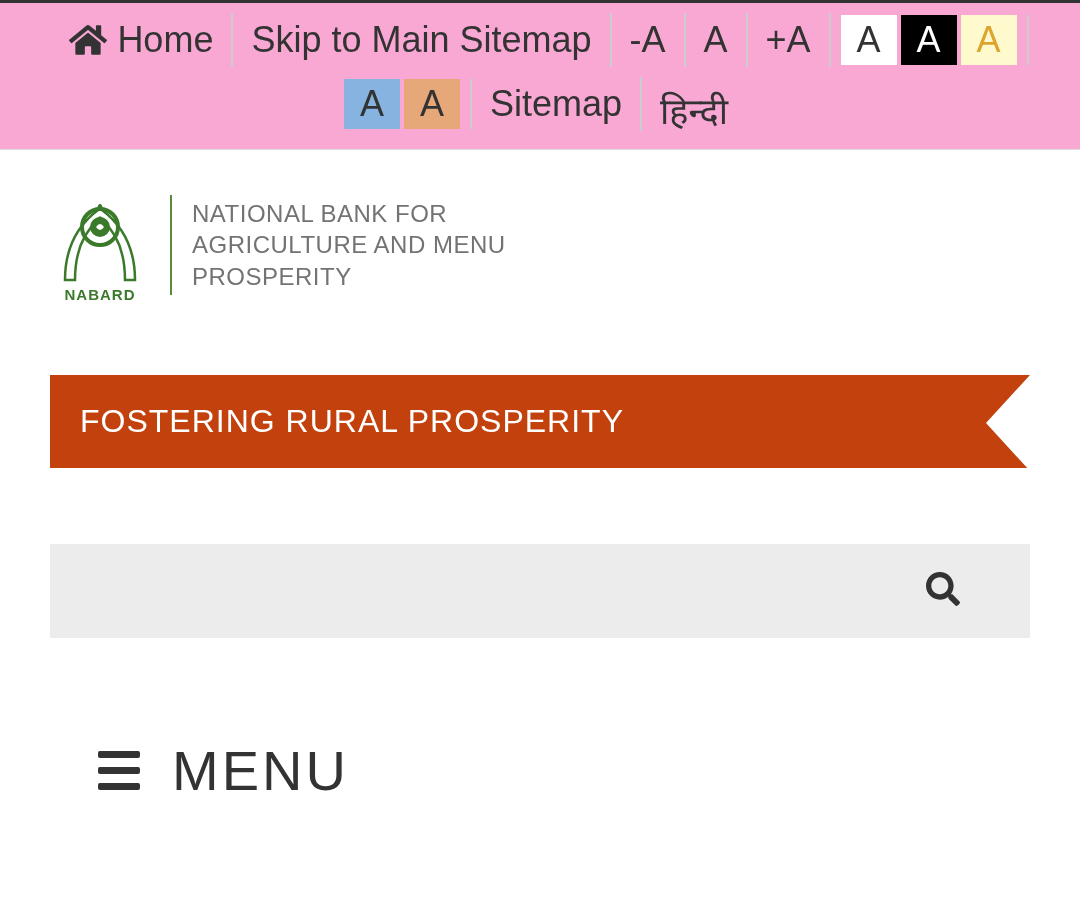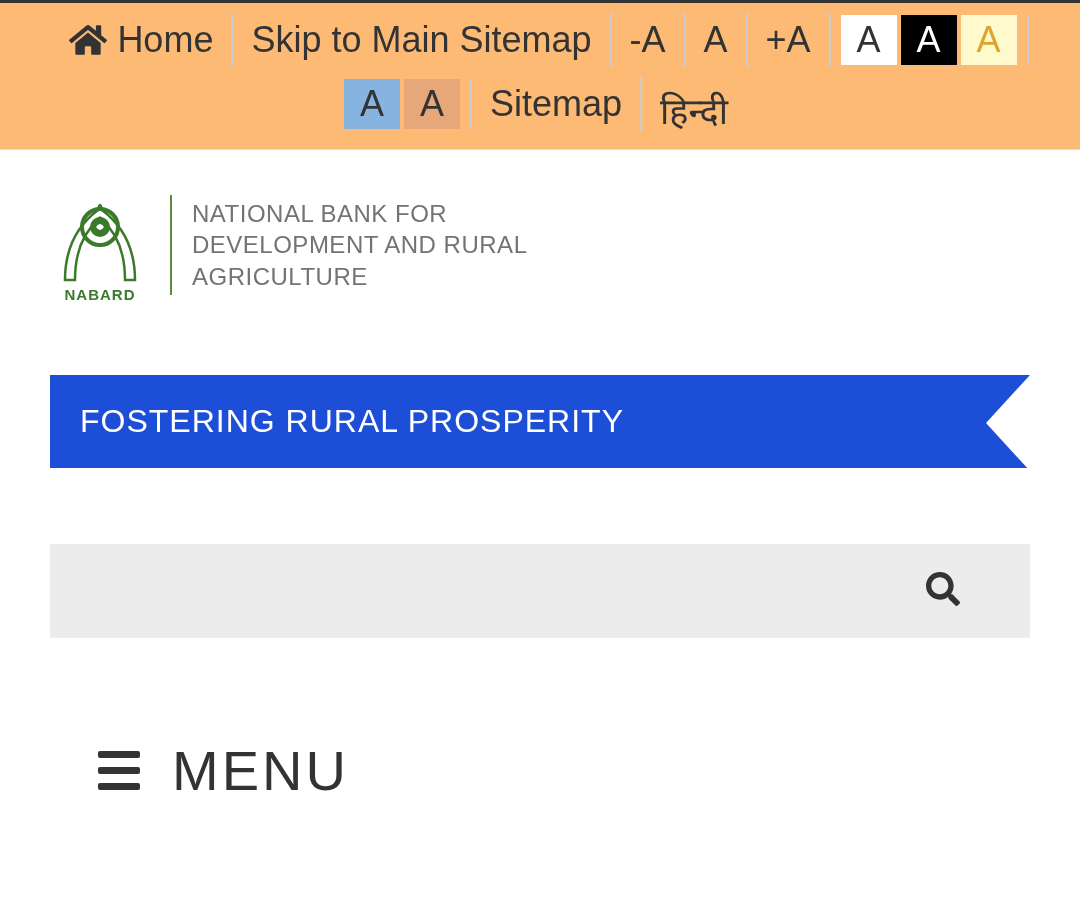--- a/index.html
+++ b/index.html
@@ -10,21 +10,21 @@
     body {
       font-family: 'Segoe UI', Arial, sans-serif;
       background: #fff;
       width: 1080px;
     }
     .top-black-bar {
       height: 3px;
       background: #333;
     }
     .accessibility-bar {
-      background: #fdba74;
+      background: #f9a8d4;
       padding: 10px 20px;
       border-bottom: 1px solid #ddd;
       display: flex;
       flex-wrap: wrap;
       justify-content: center;
       align-items: center;
       gap: 0;
     }
     .accessibility-bar .item {
       display: inline-flex;
@@ -89,21 +89,21 @@
       font-size: 24px;
       line-height: 1.3;
       font-weight: 500;
       letter-spacing: 0.5px;
     }
     .banner-wrapper {
       padding: 0 50px;
       margin-top: 50px;
     }
     .banner {
-      background: #1d4ed8;
+      background: #c2410c;
       color: #fff;
       padding: 28px 30px;
       font-size: 32px;
       letter-spacing: 1px;
       position: relative;
     }
     .banner::after {
       content: '';
       position: absolute;
       right: 0;
@@ -197,22 +197,22 @@
     <svg class="logo-svg" width="100" height="120" viewBox="0 0 100 120">
       <path d="M 15 95 Q 15 50 48 25 Q 50 15 52 25 Q 85 50 85 95 L 75 95 Q 75 55 52 35 Q 50 30 48 35 Q 25 55 25 95 Z" fill="none" stroke="#3a7a2a" stroke-width="2.5"></path>
       <circle cx="50" cy="42" r="18" fill="none" stroke="#3a7a2a" stroke-width="4"></circle>
       <circle cx="50" cy="42" r="10" fill="#3a7a2a"></circle>
       <path d="M 46 42 Q 50 36 54 42 Q 50 48 46 42" fill="#fff"></path>
       <text x="50" y="115" text-anchor="middle" font-size="15" fill="#3a7a2a" font-family="Arial" font-weight="600" letter-spacing="1">NABARD</text>
     </svg>
     <div class="logo-divider"></div>
     <div class="logo-text">
       <div>NATIONAL BANK FOR</div>
-      <div>DEVELOPMENT AND RURAL</div>
-      <div>AGRICULTURE</div>
+      <div>AGRICULTURE AND MENU</div>
+      <div>PROSPERITY</div>
     </div>
   </div>
 </div>
 
 <div class="banner-wrapper">
   <div class="banner">
     <span>FOSTERING RURAL PROSPERITY</span>
   </div>
 </div>
 

